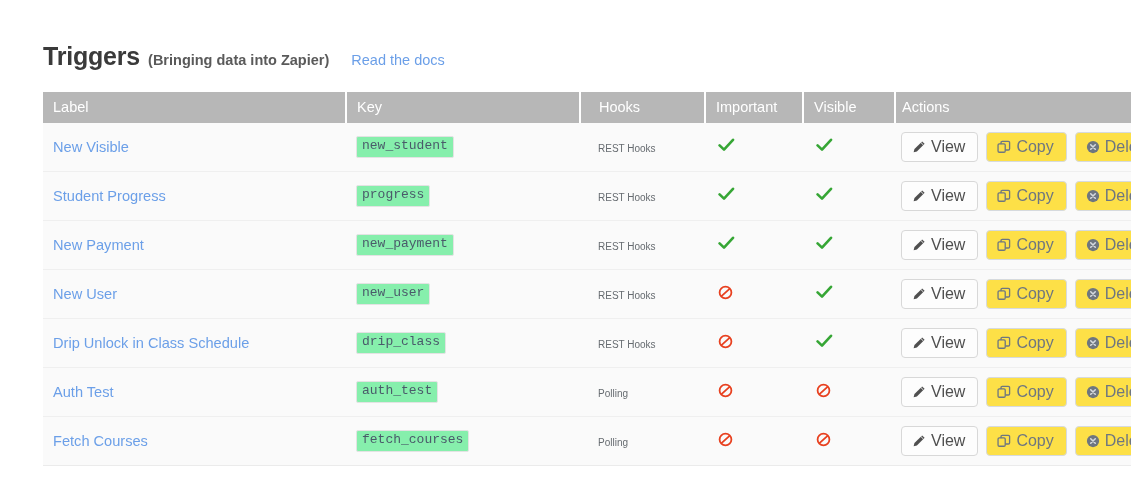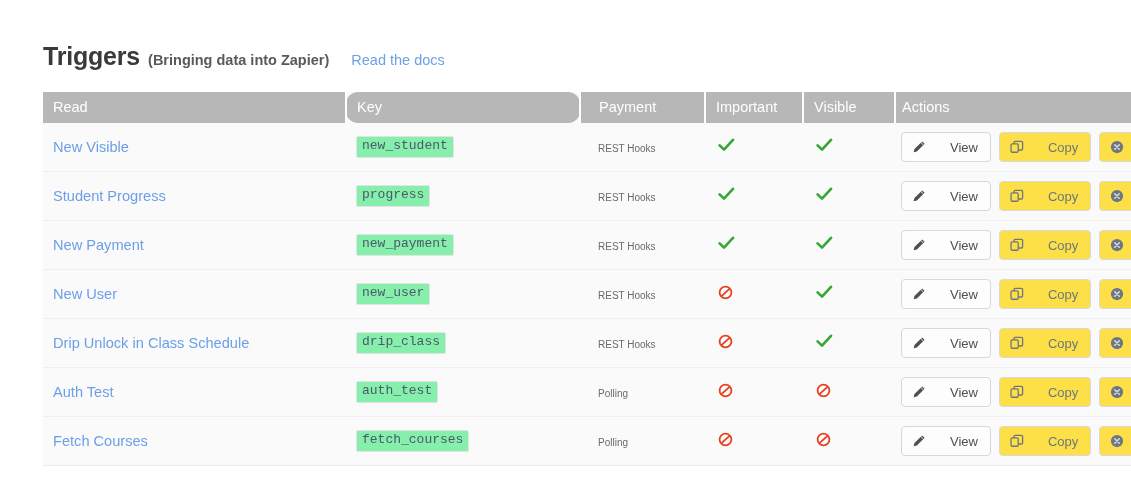--- a/index.html
+++ b/index.html
@@ -91,21 +91,21 @@
     background: #fafafa;
   }
   table.trigger-table tbody tr:first-child td {
     border-top: none;
   }
   table.trigger-table tbody tr:last-child td {
     border-bottom: 1px solid #ebebeb;
   }
 
   .c-label   { width: 292px; padding-left: 10px !important; }
-  .c-key     { width: 222px; padding-left: 10px !important; border-radius: 12px; }
+  .c-key     { width: 222px; padding-left: 10px !important; }
   .c-source  { width: 105px; padding-left: 18px !important; }
   .c-imp     { width: 86px;  }
   .c-vis     { width: 80px;  }
   .c-act     { width: 265px; padding-left: 6px !important; }
 
   .link-cell {
     color: #6b9fe8;
     text-decoration: none;
     cursor: pointer;
     font-size: 14.6px;
@@ -138,26 +138,26 @@
 
   
   .actions-inner {
     display: flex;
     align-items: center;
     gap: 8px;
   }
   .btn {
     display: inline-flex;
     align-items: center;
-    gap: 24px;
+    gap: 5px;
     height: 30px;
     box-sizing: border-box;
     padding: 0 12px 0 10px;
     border-radius: 4px;
-    font-size: 13px;
+    font-size: 16px;
     cursor: pointer;
     user-select: none;
     white-space: nowrap;
   }
   .btn-view {
     background: #fdfdfd;
     border: 1px solid #d8d8d8;
     color: #4f4f4f;
   }
   .btn-copy, .btn-delete {
@@ -175,23 +175,23 @@
   <div class="heading-row">
     <span class="heading-title">Triggers</span>
     <span class="heading-sub">(Bringing data into Zapier)</span>
     <a class="heading-link">Read the docs</a>
   </div>
 
   <div class="table-wrap">
     <table class="trigger-table">
       <thead>
         <tr>
-          <th class="c-label">Read</th>
+          <th class="c-label">Label</th>
           <th class="c-key">Key</th>
-          <th class="c-source">Payment</th>
+          <th class="c-source">Hooks</th>
           <th class="c-imp">Important</th>
           <th class="c-vis">Visible</th>
           <th class="c-act">Actions</th>
         </tr>
       </thead>
       <tbody id="table-body">
           <tr>
             <td class="c-label"><a class="link-cell">New Visible</a></td>
             <td class="c-key"><code class="key-box">new_student</code></td>
             <td class="c-source"><span class="source-text">REST Hooks</span></td>

